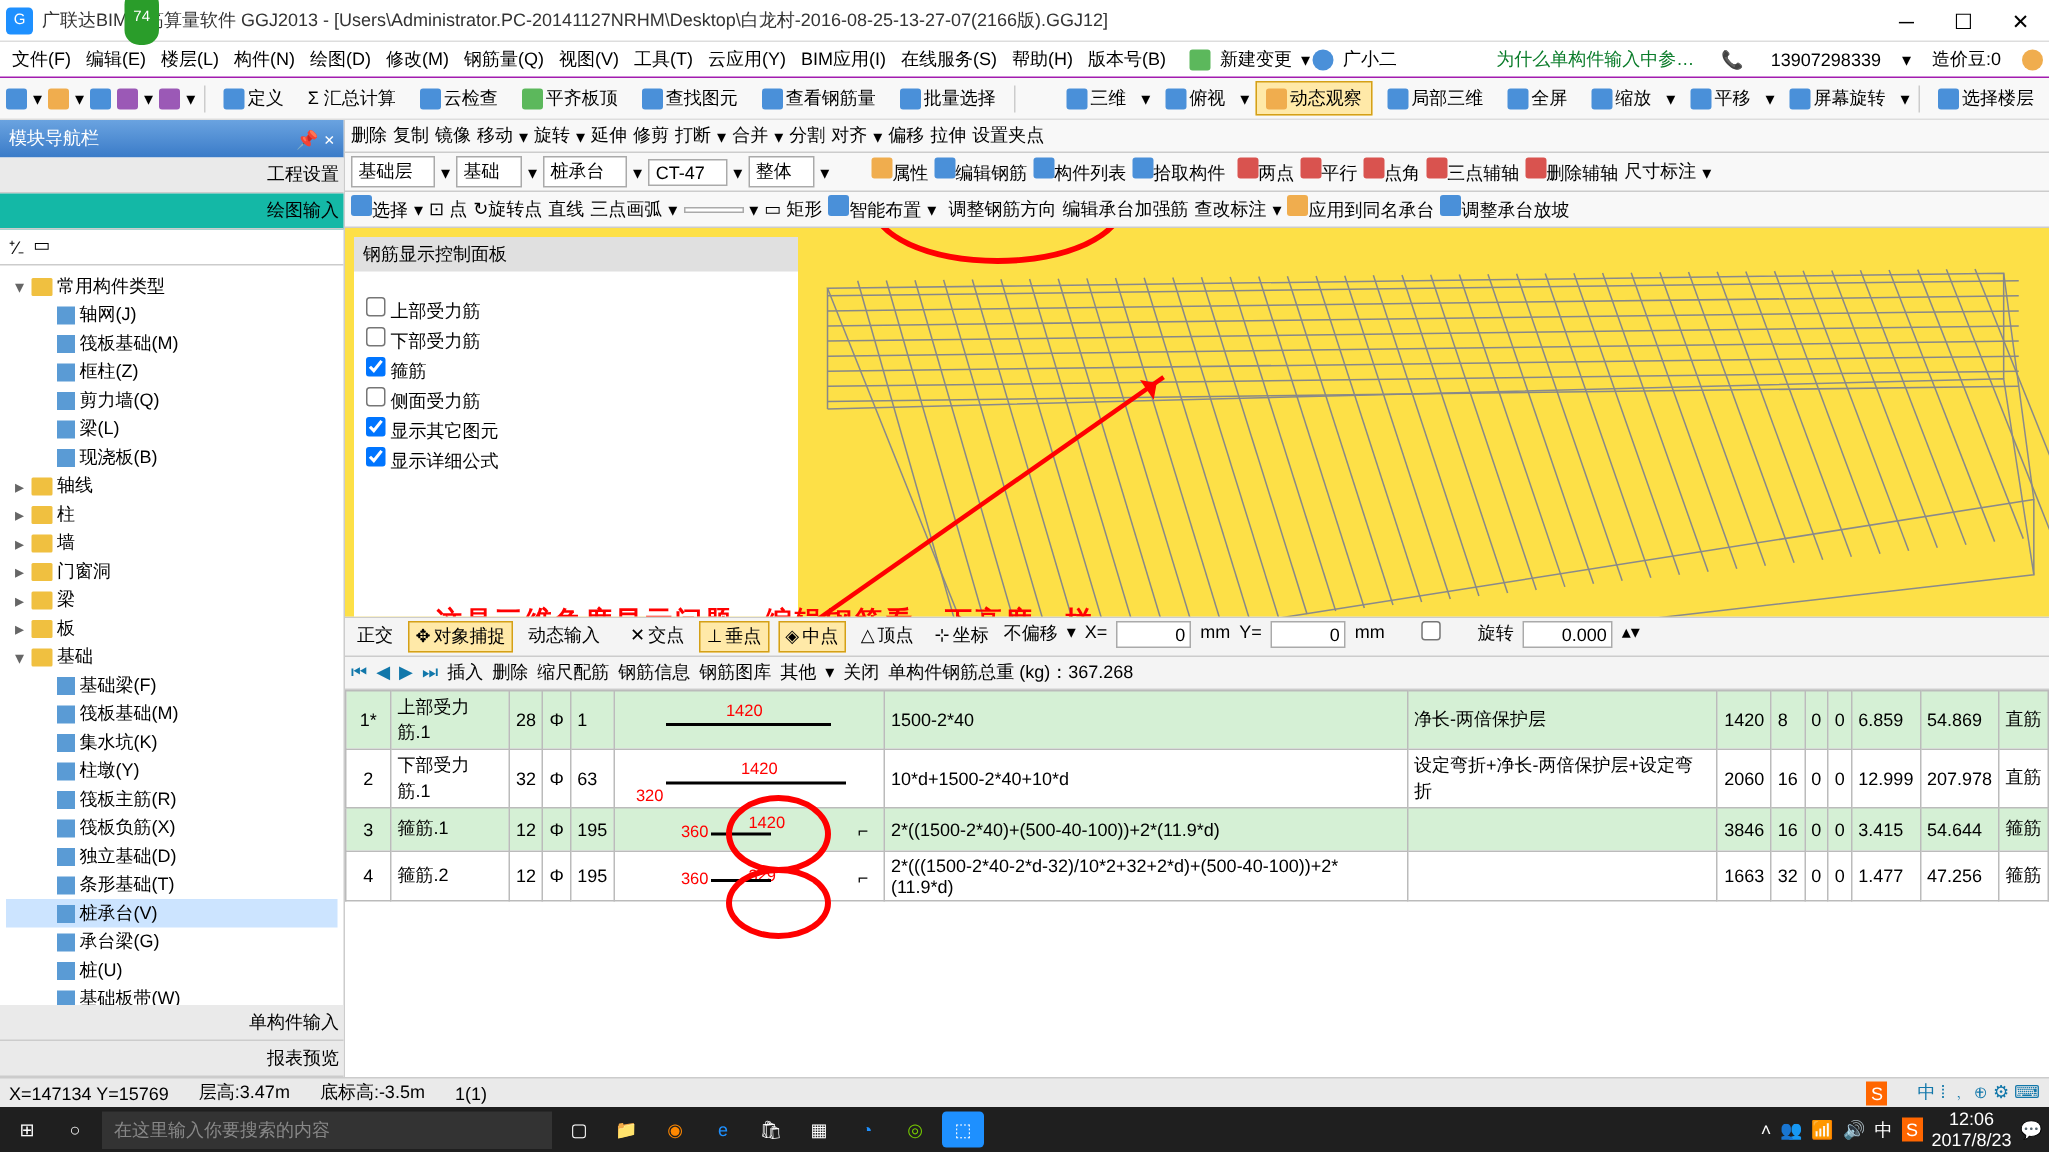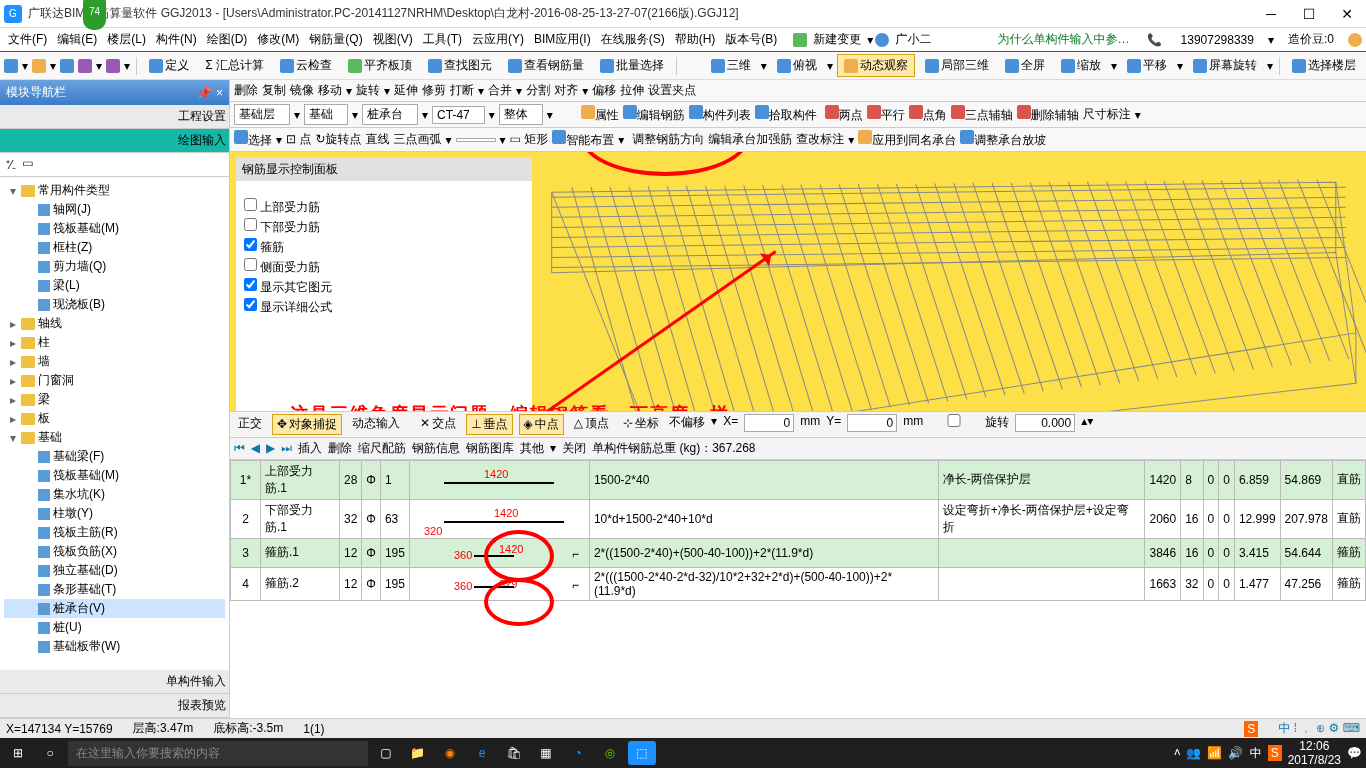--- a/index.html
+++ b/index.html
@@ -209,20 +209,21 @@
         <div class="node"><span class="exp">▾</span><span class="fico"></span> 基础</div>
         <div class="node lv2"><span class="iico"></span> 基础梁(F)</div>
         <div class="node lv2"><span class="iico"></span> 筏板基础(M)</div>
         <div class="node lv2"><span class="iico"></span> 集水坑(K)</div>
         <div class="node lv2"><span class="iico"></span> 柱墩(Y)</div>
         <div class="node lv2"><span class="iico"></span> 筏板主筋(R)</div>
         <div class="node lv2"><span class="iico"></span> 筏板负筋(X)</div>
         <div class="node lv2"><span class="iico"></span> 独立基础(D)</div>
         <div class="node lv2"><span class="iico"></span> 条形基础(T)</div>
         <div class="node lv2 sel"><span class="iico"></span> 桩承台(V)</div>
+        <div class="node lv2"><span class="iico"></span> 承台梁(G)</div>
         <div class="node lv2"><span class="iico"></span> 桩(U)</div>
         <div class="node lv2"><span class="iico"></span> 基础板带(W)</div>
       </div>
     <div class="sb-sect">单构件输入</div>
     <div class="sb-sect">报表预览</div>
   </div>
 
   <div class="content">
 
     <div class="ctoolbar">

